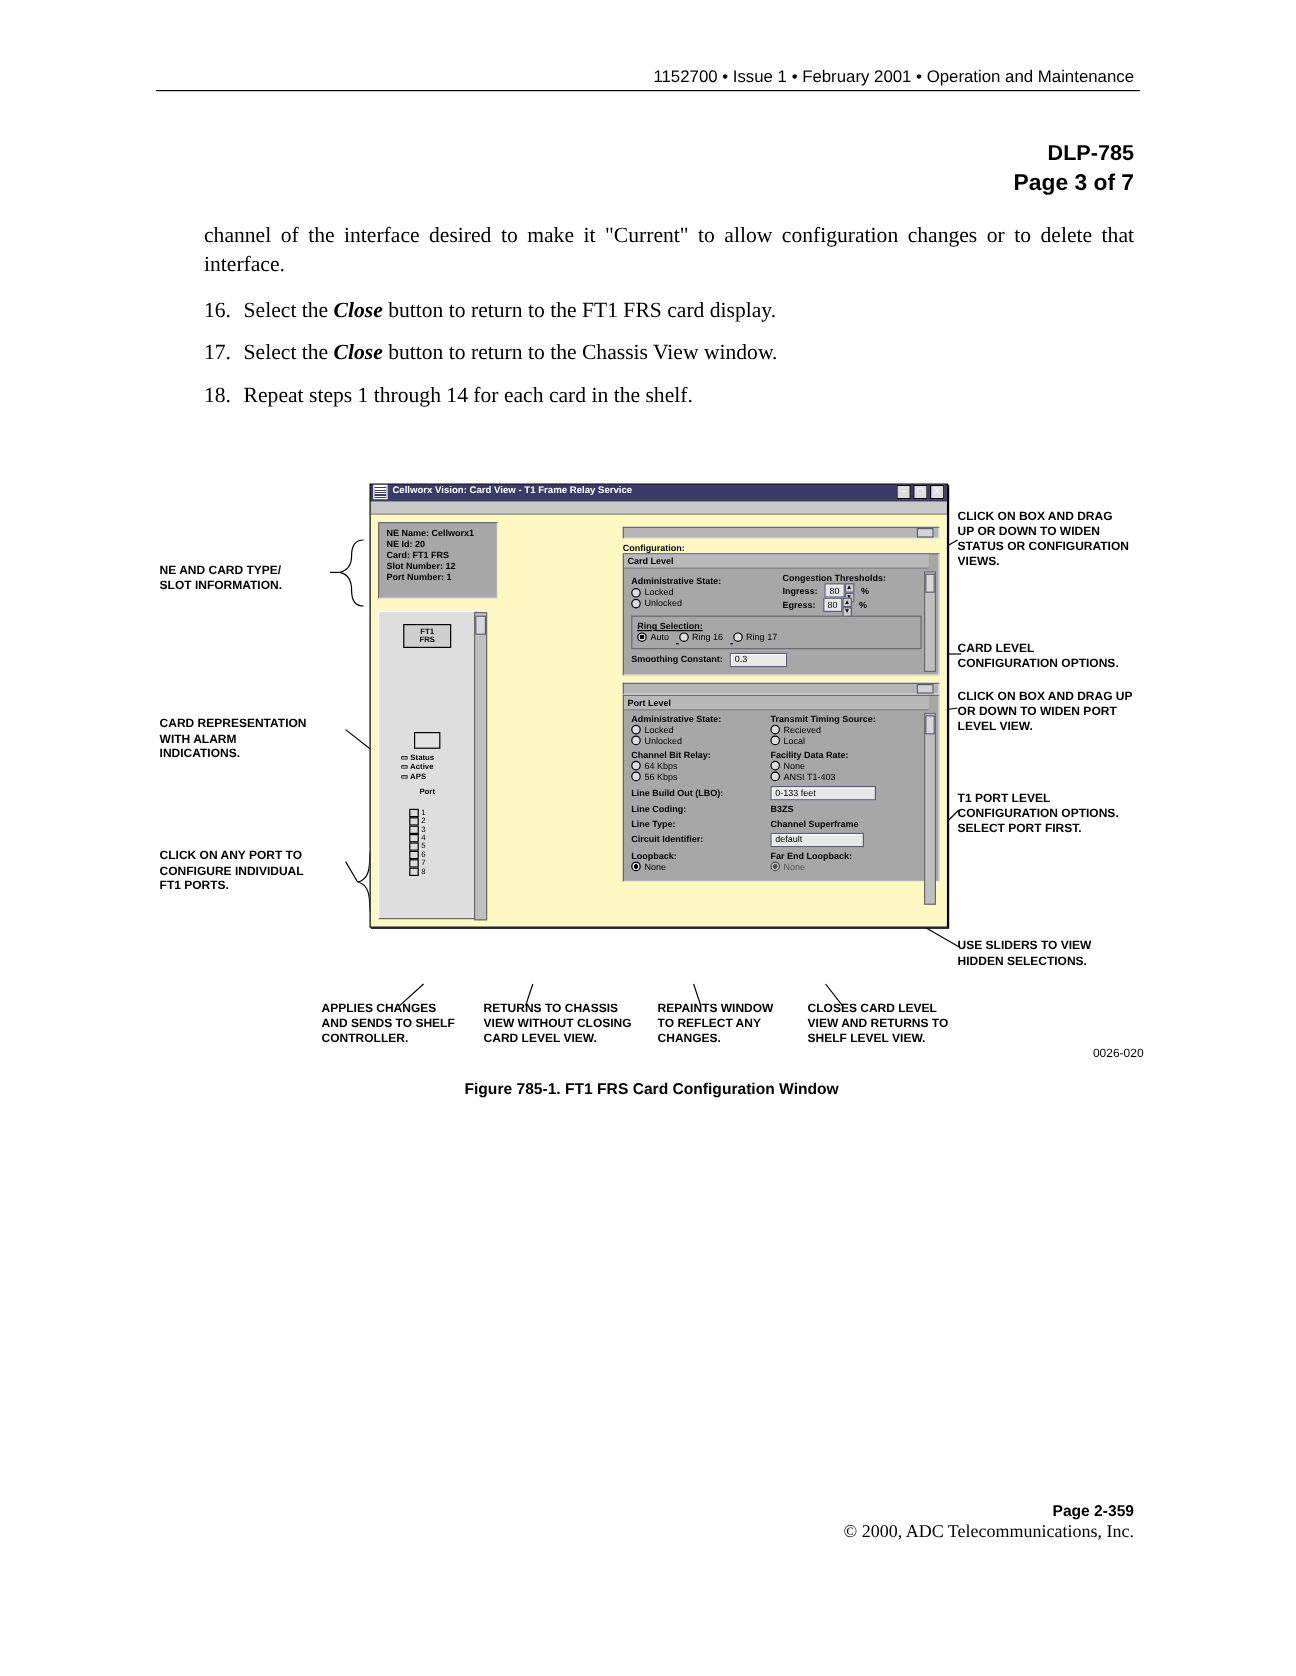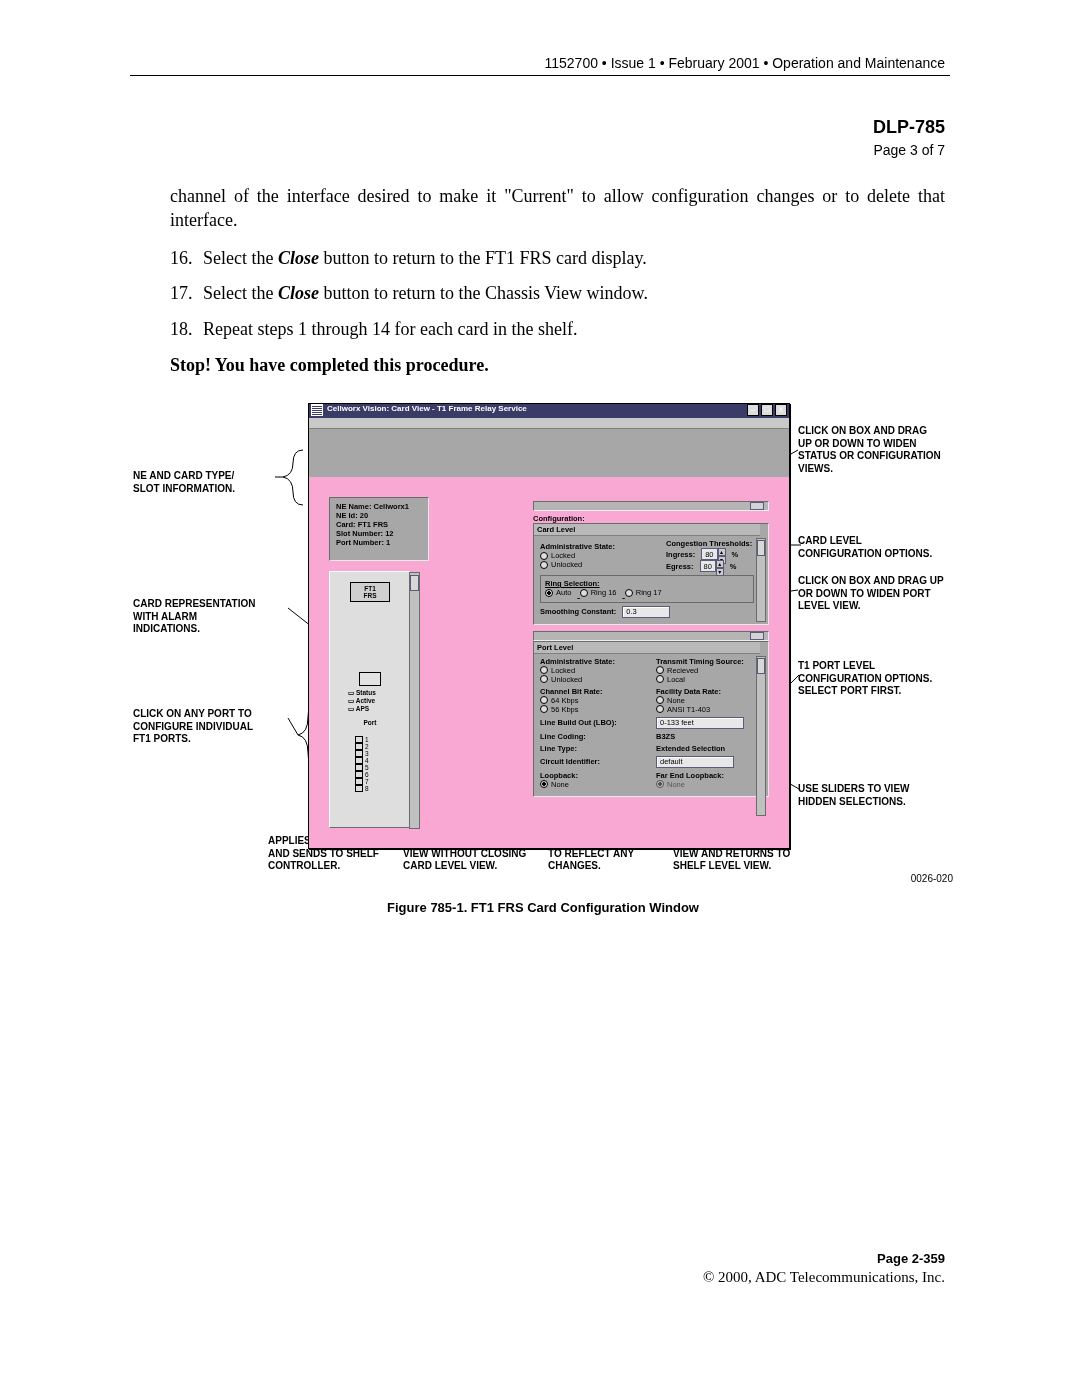--- a/index.html
+++ b/index.html
@@ -30,21 +30,21 @@
     font-size: 14px;
   }
   .dlp {
     position: absolute;
     right: 135px;
     top: 117px;
     text-align: right;
     font-family: Arial, Helvetica, sans-serif;
   }
   .dlp .code { font-weight: bold; font-size: 18px; }
-  .dlp .pg   { font-weight: normal; font-size: 14px; margin-top: 4px; }
+  .dlp .pg   { font-weight: bold; font-size: 19px; margin-top: 4px; }
   .body {
     position: absolute;
     left: 170px;
     right: 135px;
     top: 185px;
     font-size: 18px;
     line-height: 1.32;
   }
   .para { margin: 0 0 14px 0; text-align: justify; }
   .step { margin: 0 0 12px 0; display: flex; }
@@ -96,23 +96,22 @@
   .titlebar .spacer { flex: 1; }
   .titlebar .wbtn {
     width: 10px; height: 10px; border: 1px solid #000; background: #ddd;
     margin-left: 2px; display: flex; align-items: center; justify-content: center;
     font-size: 8px; line-height: 1;
   }
   .menubar { height: 10px; background: #c9c9c9; border-bottom: 1px solid #808080; }
 
   .win-body {
     position: relative;
-    padding: 20px;
-    background: #f9a8d4;
-    margin-top: 48px;
+    padding: 6px;
+    background: #fef9c3;
   }
   .group {
     background: #a7a7a7;
     border: 1px solid #6b6b6b;
     margin-bottom: 6px;
     padding: 4px 6px 6px 6px;
     position: relative;
   }
   .group.inset {
     border-top-color:#6b6b6b; border-left-color:#6b6b6b;
@@ -253,21 +252,20 @@
         <span>Select the </span><em class="b">Close</em><span> button to return to the Chassis View window.</span>
       </div>
     </div>
     <div class="step">
       <div class="num">18.</div>
       <div class="txt">
         <span>Repeat steps 1 through 14 for each card in the shelf.</span>
       </div>
     </div>
 
-    <p class="stop">Stop! You have completed this procedure.</p>
   </div>
 
   <div class="figure-wrap">
 
     <div class="callout" style="left:0; top:75px; width:150px">NE AND CARD TYPE/<br>SLOT INFORMATION.</div>
     <svg class="brace" style="left:142px; top:55px" width="34" height="55">
       <path d="M28,0 Q18,0 18,13 Q18,25 8,27 Q18,29 18,42 Q18,55 28,55"></path>
       <line x1="0" y1="27" x2="8" y2="27"></line>
     </svg>
 
@@ -446,41 +444,41 @@
                   <span class="radio">Unlocked</span>
                 </div>
                 <div class="col">
                   <span class="lbl">Transmit Timing Source:</span>
                   <span class="radio">Recieved</span>
                   <span class="radio">Local</span>
                 </div>
               </div>
               <div class="row" style="margin-top:3px">
                 <div class="col" style="width:110px">
-                  <span class="lbl">Channel Bit Rate:</span>
+                  <span class="lbl">Channel Bit Relay:</span>
                   <span class="radio">64 Kbps</span>
                   <span class="radio">56 Kbps</span>
                 </div>
                 <div class="col">
                   <span class="lbl">Facility Data Rate:</span>
                   <span class="radio">None</span>
                   <span class="radio">ANSI T1-403</span>
                 </div>
               </div>
               <div class="row" style="margin-top:3px">
                   <span class="lbl" style="width:110px">Line Build Out (LBO):</span>
                 <span class="dd" style="width:80px">0-133 feet</span>
                 </div>
               <div class="row" style="margin-top:3px">
                   <span class="lbl" style="width:110px">Line Coding:</span>
                 <span class="lbl">B3ZS</span>
                 </div>
               <div class="row" style="margin-top:3px">
                   <span class="lbl" style="width:110px">Line Type:</span>
-                <span class="lbl">Extended Selection</span>
+                <span class="lbl">Channel Superframe</span>
                 </div>
               <div class="row" style="margin-top:3px">
                   <span class="lbl" style="width:110px">Circuit Identifier:</span>
                 <span class="dd" style="width:70px">default</span>
                 </div>
               <div class="row" style="margin-top:3px">
                 <div style="width:110px"><span class="lbl">Loopback:</span><br>
                   <span class="radio sel">None</span></div>
                 <div><span class="lbl">Far End Loopback:</span><br>
                   <span class="radio sel" style="opacity:.5">None</span></div>

